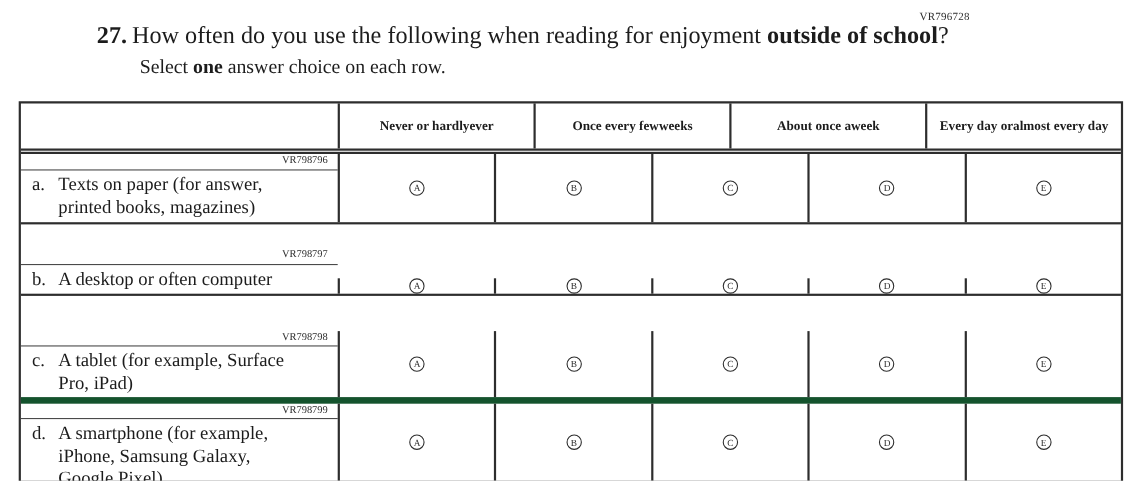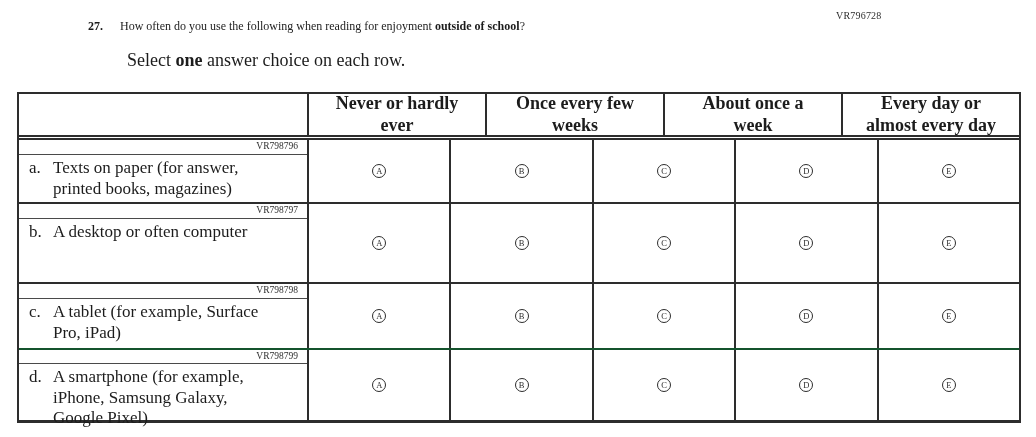--- a/index.html
+++ b/index.html
@@ -17,21 +17,21 @@
     left: 836px; top: 10px;
     font-size: 10px;
     color: #2e2e2e;
     letter-spacing: 0.2px;
   }
 
   
   .question-line1 {
     position: absolute;
     left: 88px; top: 19px;
-    font-size: 12px;
+    font-size: 22px;
     white-space: nowrap;
   }
   .q-number { font-weight: 700; display: inline-block; width: 32px; }
   .q-bold { font-weight: 700; }
   .question-line2 {
     position: absolute;
     left: 127px; top: 50px;
     font-size: 18px;
     white-space: nowrap;
   }
@@ -48,32 +48,32 @@
   .thead {
     display: flex;
     height: 46px;
     border-bottom: 5px double #2d2d2d;
   }
   .stub-head { width: 288px; }
   .col-head {
     flex: 1;
     border-left: 2px solid #2d2d2d;
     display: flex;
-    flex-direction: column;
+    flex-direction: row;
     align-items: center;
     justify-content: center;
     font-weight: 700;
-    font-size: 18px;
+    font-size: 12px;
     line-height: 1.22;
     text-align: center;
   }
   .trow { display: flex; }
   .trow.ra { height: 64px; border-bottom: 2px solid #2d2d2d; }
-  .trow.rb { height: 80px; border-bottom: 2px solid #2d2d2d; }
-  .trow.rc { height: 66px; border-bottom: 2px solid #14532d; }
+  .trow.rb { height: 65px; border-bottom: 2px solid #2d2d2d; align-items: flex-end; }
+  .trow.rc { height: 66px; border-bottom: 6px solid #14532d; margin-top: 32px; }
   .trow.rd { height: 70px; }
 
   .stem {
     width: 288px;
     display: flex;
     flex-direction: column;
   }
   .vr-strip {
     height: 15px;
     line-height: 13px;

